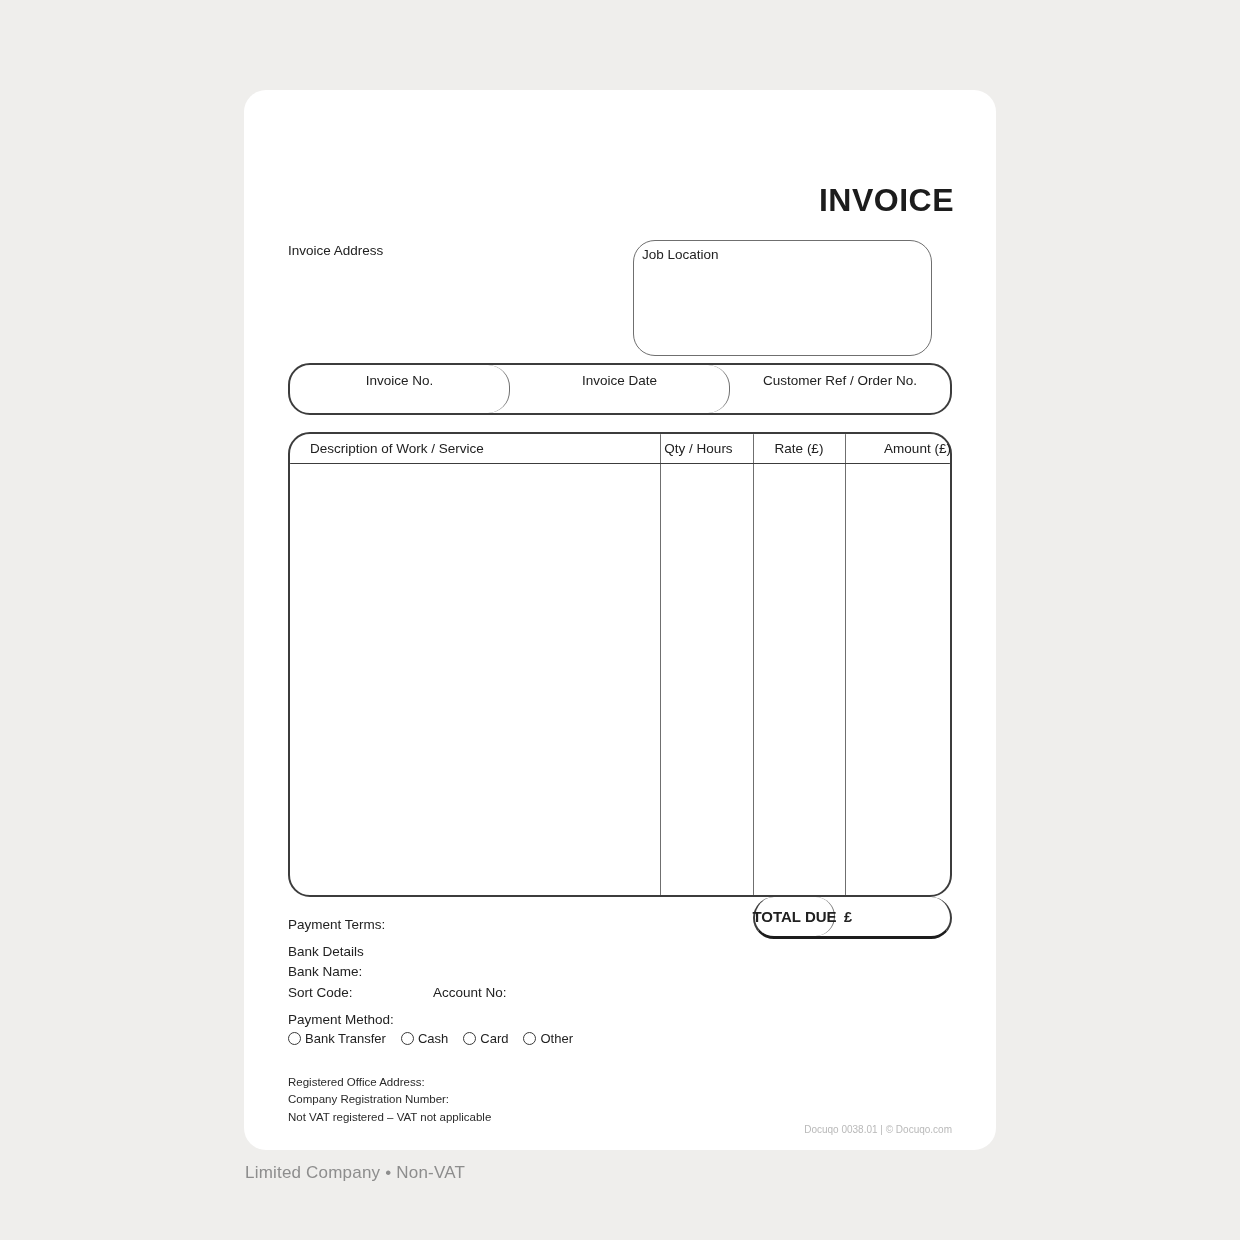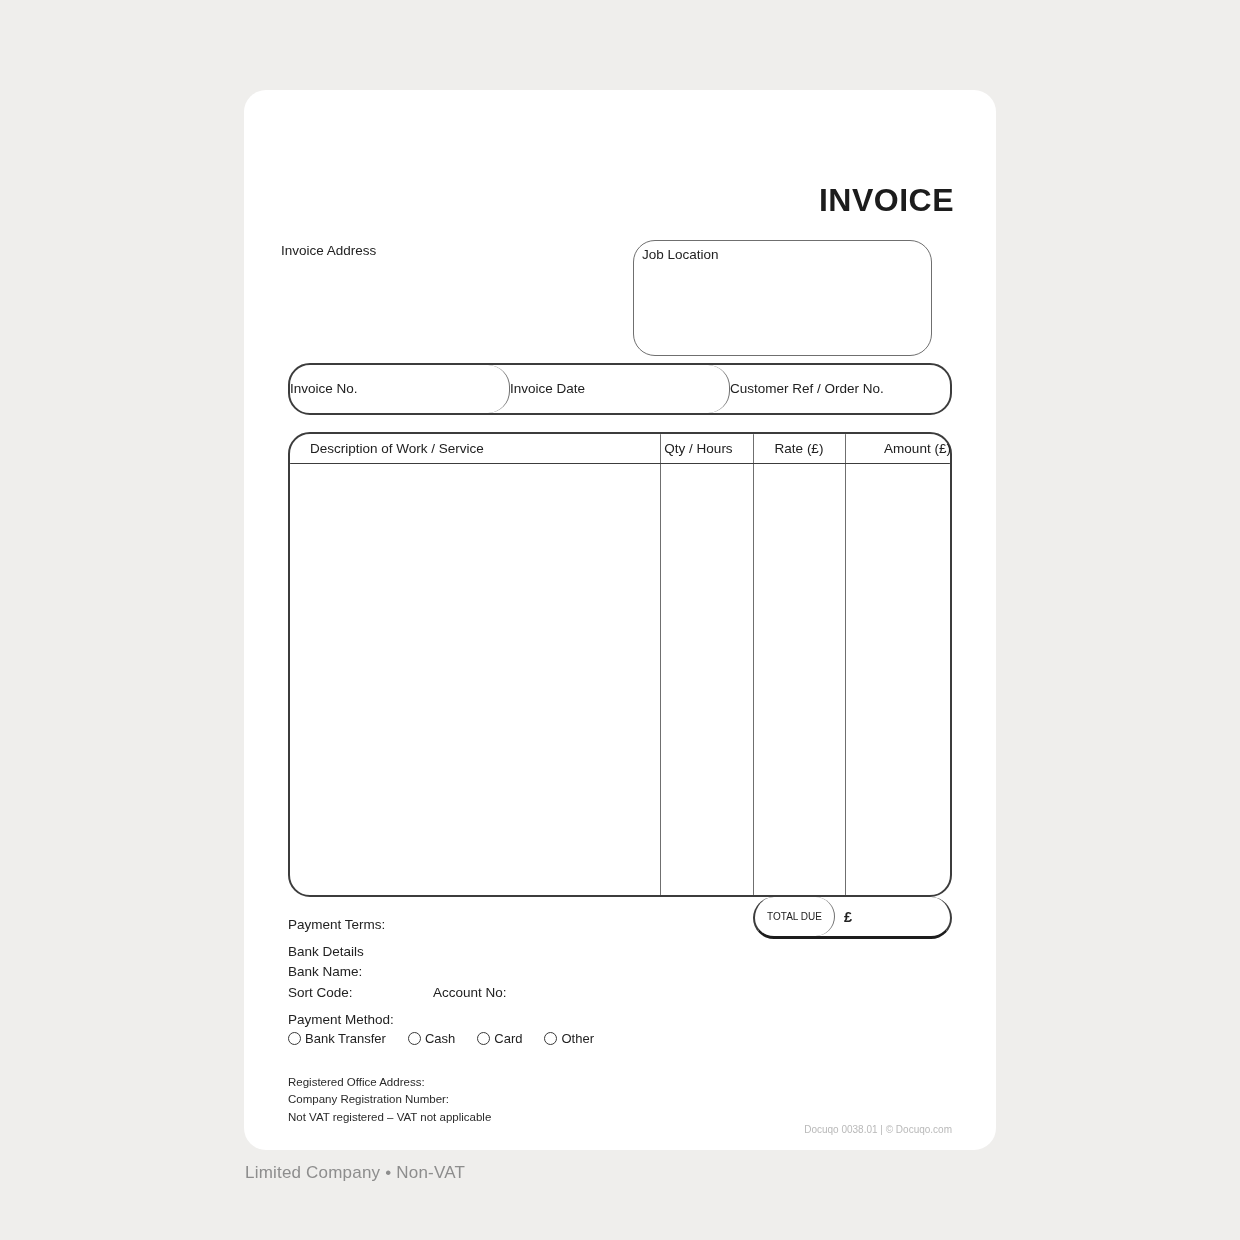--- a/index.html
+++ b/index.html
@@ -24,38 +24,38 @@
     position:absolute;left:244px;top:90px;width:752px;height:1060px;
     background:var(--paper);
   }
   .abs{position:absolute;}
 
   .invoice-title{
     position:absolute;right:42px;top:92px;
     font-size:32px;font-weight:700;letter-spacing:.5px;color:#1c1c1c;
   }
   .label{font-size:13.5px;color:#222;}
-  .invoice-address{left:37px;top:153px;}
+  .invoice-address{left:44px;top:153px;}
 
   .job-box{
     left:389px;top:150px;width:299px;height:116px;
     border:1px solid var(--border-light);
   }
   .job-box .label{position:absolute;left:8px;top:6px;}
 
   
   .info-table{
     left:44px;top:273px;width:664px;height:52px;
     border:2px solid var(--border-strong);
     display:flex;
   }
   .info-cell{
     flex:1 1 25%;
     border-right:1px solid var(--border-light);
-    text-align:left;padding-top:16px;
+    text-align:center;padding-top:8px;
     font-size:13.5px;
   }
   .info-cell:last-child{border-right:none;}
 
   
   .items-table{
     left:44px;top:342px;width:664px;height:465px;
     border:2px solid var(--border-strong);
   }
   .items-table .vline{position:absolute;top:0;bottom:0;width:1px;background:var(--border-light);}
@@ -73,36 +73,36 @@
   .total-row{
     left:509px;top:807px;width:199px;height:42px;
     border-left:2px solid var(--border-strong);
     border-right:2px solid var(--border-strong);
     border-bottom:3px solid #1c1c1c;
     display:flex;
   }
   .total-label-cell{
     width:80px;border-right:1px solid var(--border-light);
     display:flex;align-items:center;justify-content:center;
-    font-size:10px;font-weight:400;white-space:nowrap;
+    font-size:15px;font-weight:700;white-space:nowrap;
   }
   .total-value-cell{
     flex:1;display:flex;align-items:center;
     padding-left:9px;font-size:14.5px;font-weight:700;
   }
 
   
   .pt{left:44px;top:827px;}
   .bd{left:44px;top:854px;}
   .bn{left:44px;top:874px;}
   .sc{left:44px;top:895px;}
   .an{left:189px;top:895px;}
   .pm{left:44px;top:922px;}
   .checkbox-row{
-    left:44px;top:941px;display:flex;align-items:flex-start;gap:22px;
+    left:44px;top:941px;display:flex;align-items:flex-start;gap:15px;
   }
   .cb-item{display:flex;align-items:center;}
   .cb-box{
     width:13px;height:13px;border:1.5px solid #3a3a3a;background:#fff;
     margin-right:4px;flex:0 0 auto;
   }
   .cb-label{font-size:13px;color:#222;}
 
   
   .small-label{font-size:11.5px;font-weight:500;color:#2a2a2a;}

